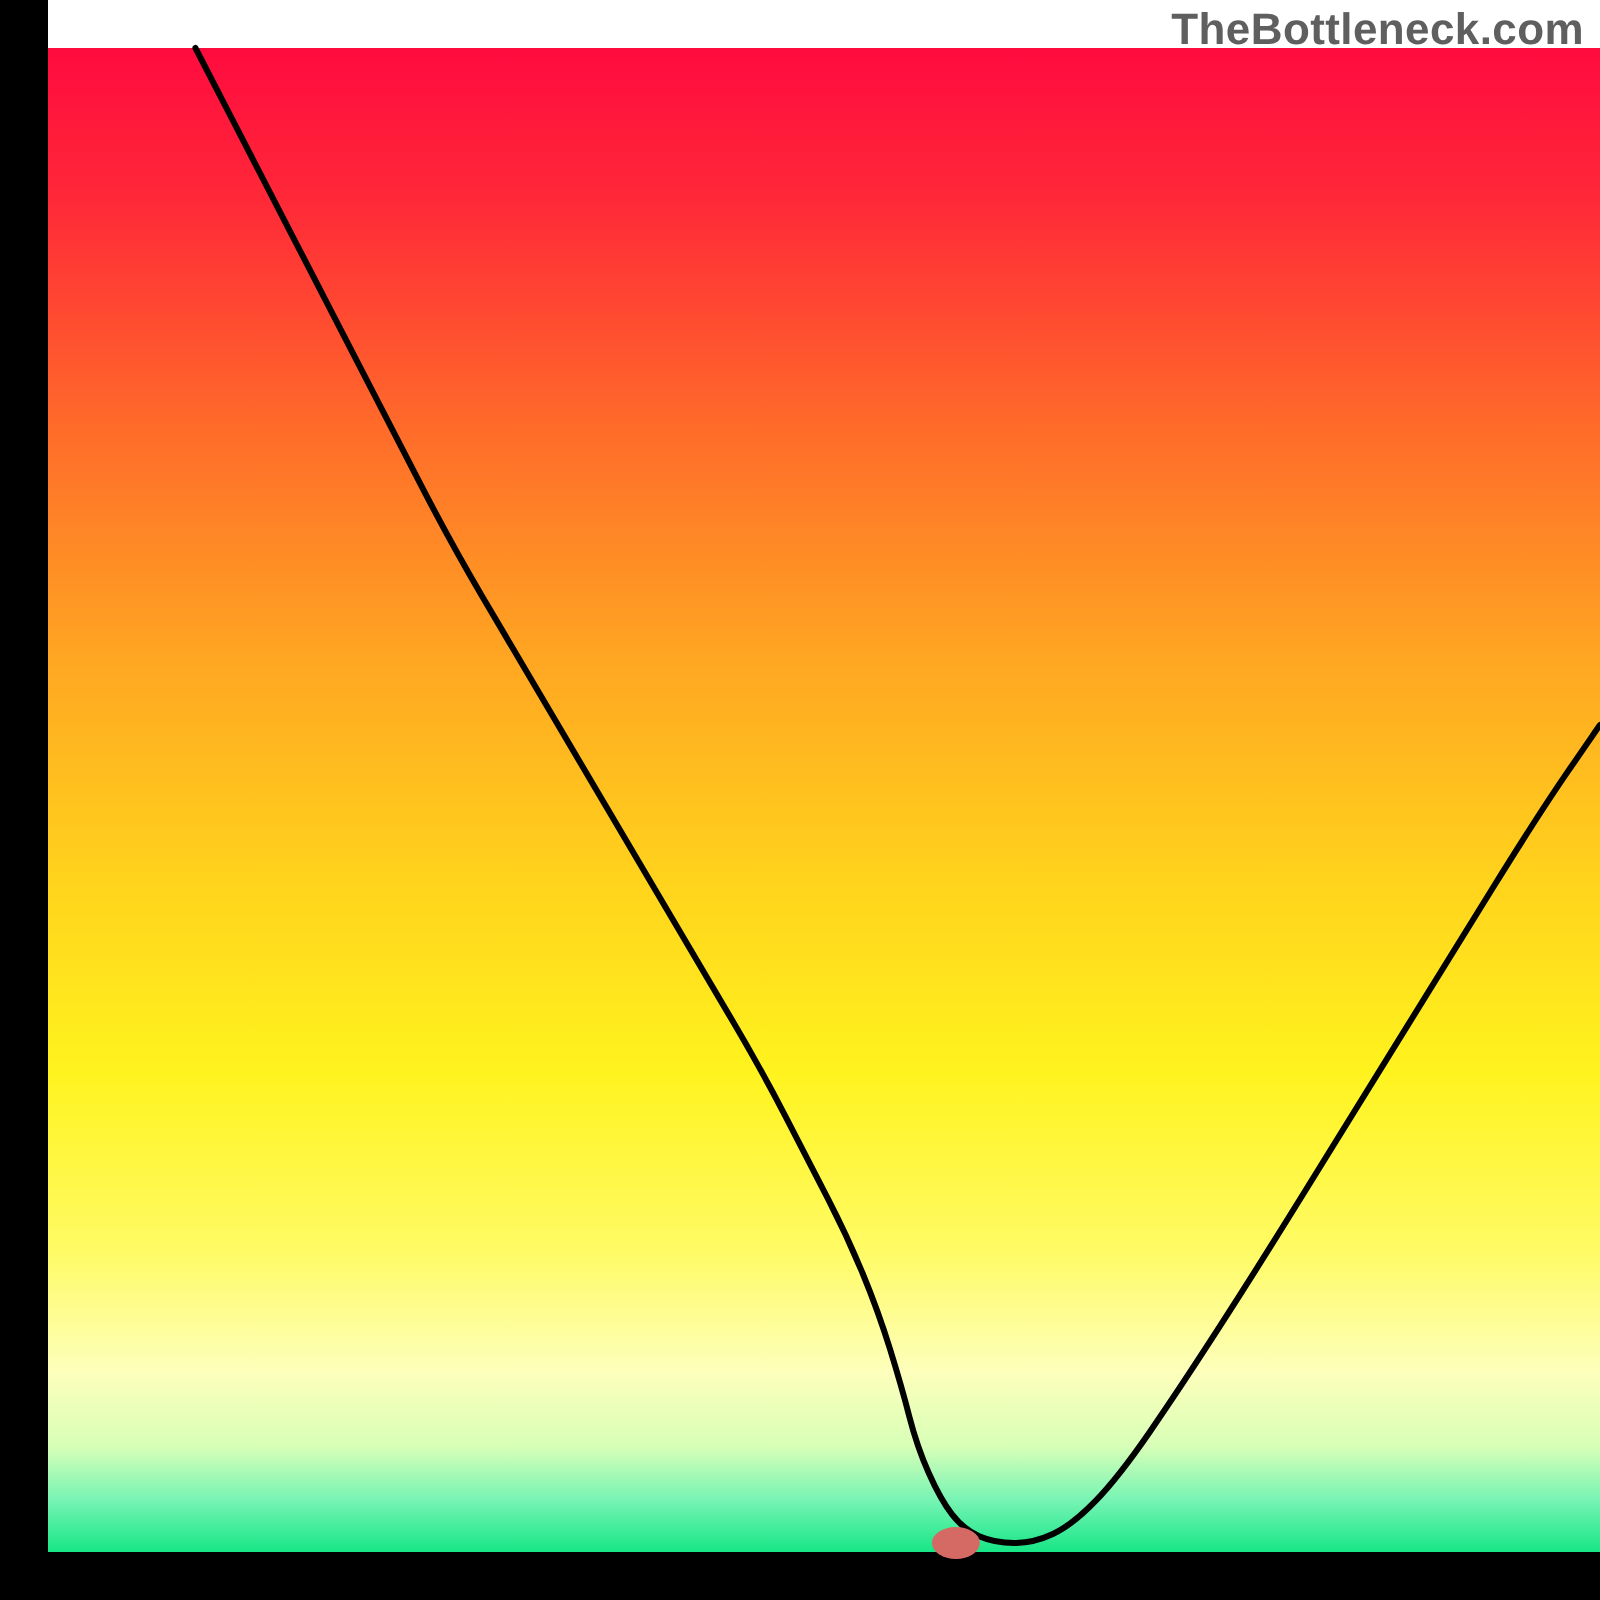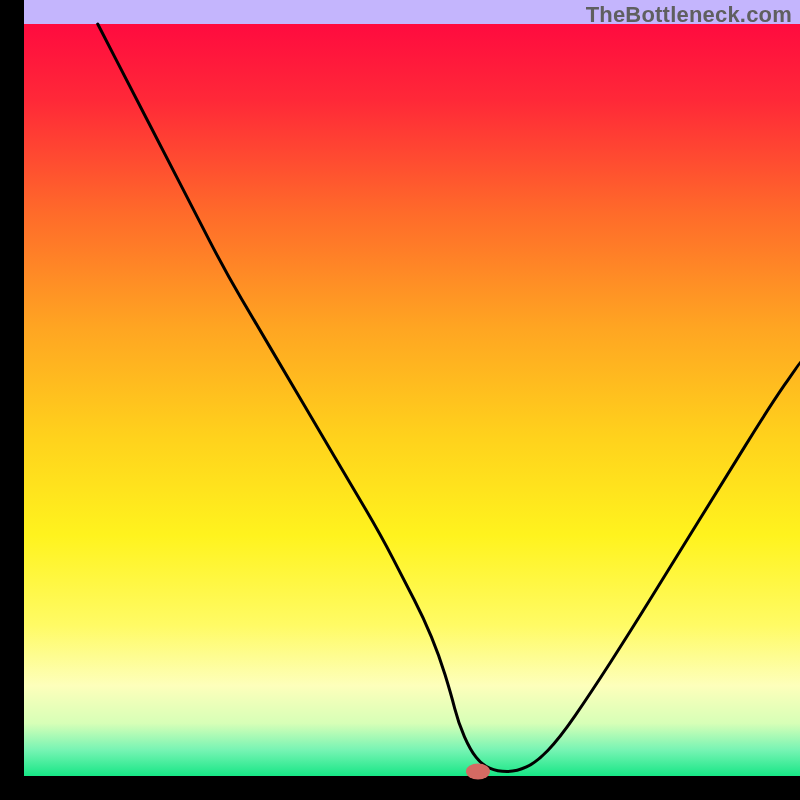--- a/index.html
+++ b/index.html
@@ -9,21 +9,21 @@
     height: 800px;
     background: #000;
     overflow: hidden;
   }
   .chart-frame {
     position: absolute;
     top: 0;
     left: 0;
     width: 800px;
     height: 636px;
-    background: #c4b5fd;
+    background: #ffffff;
   }
   .watermark {
     position: absolute;
     top: 2px;
     right: 8px;
     font-family: Arial, Helvetica, sans-serif;
     font-size: 22px;
     font-weight: bold;
     color: #5f5f5f;
     letter-spacing: 0.2px;

